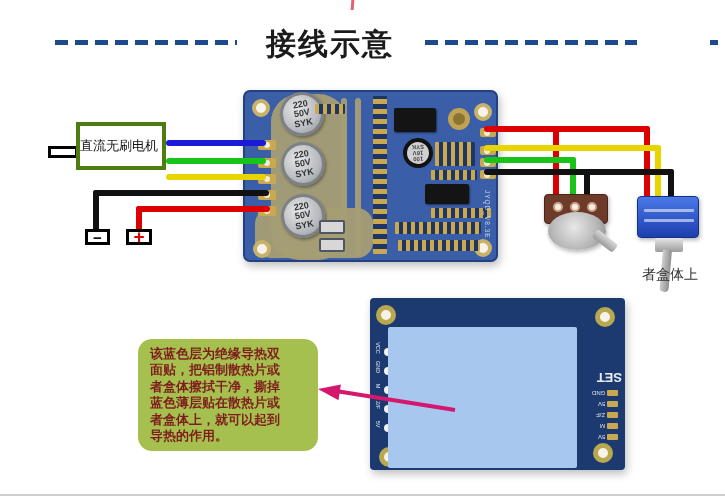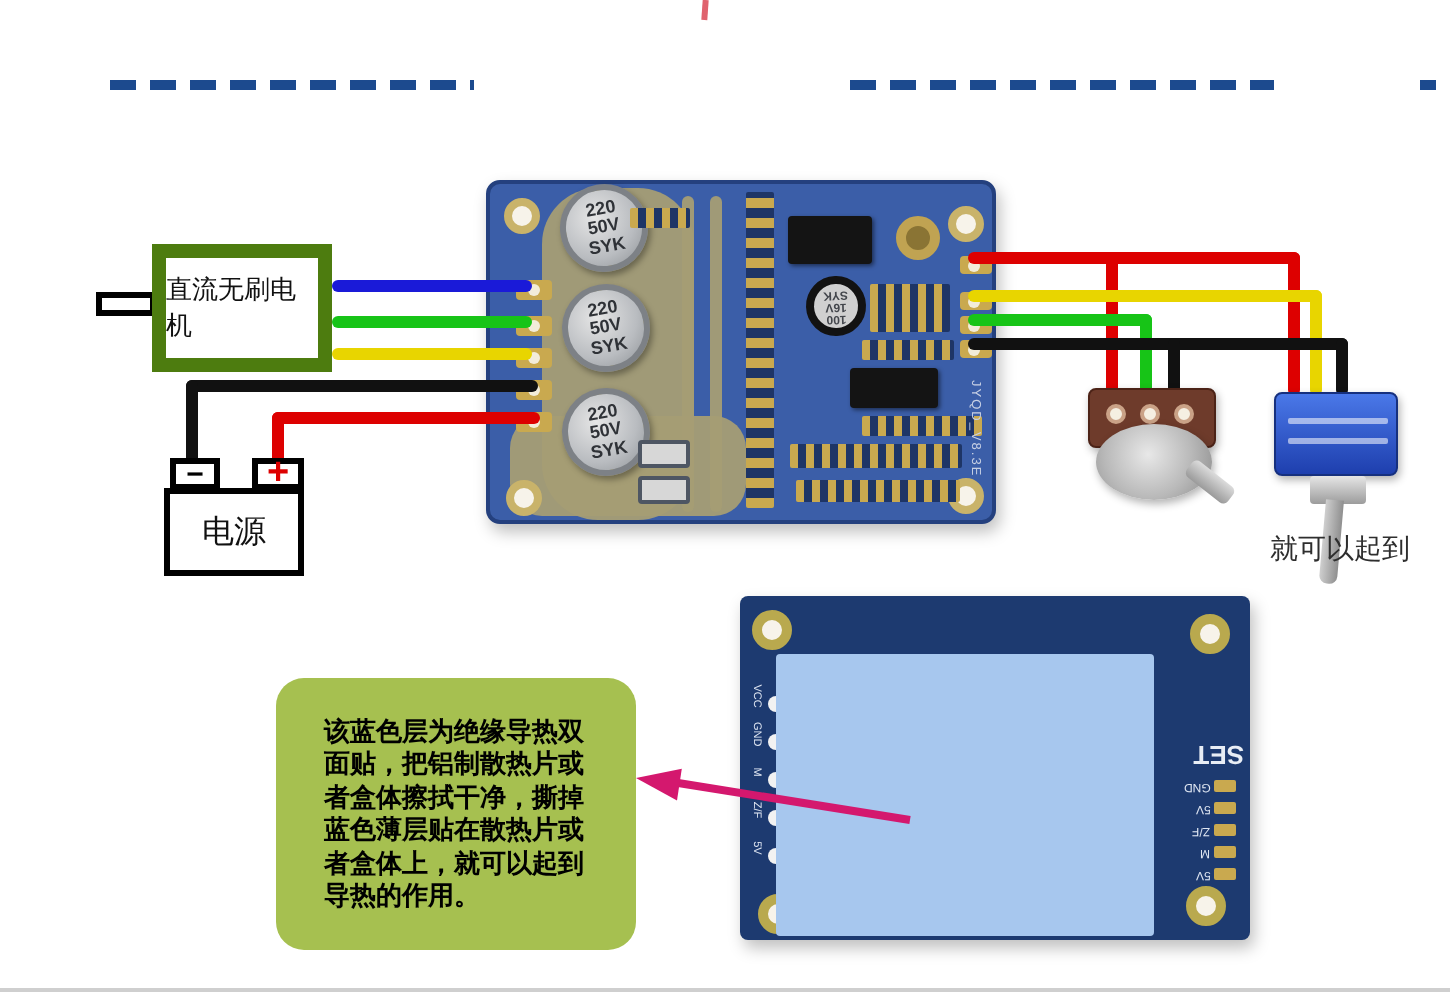--- a/index.html
+++ b/index.html
@@ -16,22 +16,22 @@
   .page-title{left:240px;top:24px;width:180px;text-align:center;font-size:30px;font-weight:600;
               color:#1b1b1b;letter-spacing:2px;}
 
   
   .wire{position:absolute;border-radius:3px;}
   .w-blue{background:#1a1ad8;} .w-green{background:#17c417;} .w-yellow{background:#e8d500;}
   .w-black{background:#111111;} .w-red{background:#dd0000;}
 
   
   .motor-shaft{left:48px;top:146px;width:30px;height:12px;background:#fff;border:3px solid #000;box-sizing:border-box;}
-  .motor-box{left:76px;top:122px;width:90px;height:64px;background:#fff;border:7px solid #4d7c0f;box-sizing:border-box;
-             display:flex;align-items:center;justify-content:center;}
+  .motor-box{left:76px;top:122px;width:90px;height:48px;background:#fff;border:4px solid #4d7c0f;box-sizing:border-box;
+             display:flex;align-items:center;justify-content:flex-start;}
   .motor-box span{font-size:13px;color:#111;}
   .batt-term{background:#fff;border:3px solid #000;box-sizing:border-box;display:flex;align-items:center;justify-content:center;}
   .term-minus{left:85px;top:229px;width:25px;height:16px;font-size:15px;font-weight:bold;color:#000;}
   .term-plus{left:126px;top:229px;width:26px;height:16px;font-size:19px;font-weight:bold;color:#dd0000;}
   .batt-body{left:82px;top:244px;width:70px;height:44px;background:#fff;border:3px solid #000;box-sizing:border-box;
              display:flex;align-items:center;justify-content:center;}
   .batt-body span{font-size:16px;color:#111;}
 
   
   .pcb{left:243px;top:90px;width:255px;height:172px;background:#3b5ea8;border:2px solid #24407e;
@@ -88,31 +88,32 @@
   .lpin .lbl{left:0;top:1px;font-size:5.5px;color:#dfe6f2;transform:rotate(90deg);transform-origin:center;width:12px;text-align:center;}
   .tape{left:18px;top:29px;width:189px;height:141px;background:#a7c7ee;border-radius:2px;}
   .set-lbl{left:218px;top:72px;width:34px;font-size:13px;font-weight:bold;color:#e8edf5;transform:rotate(180deg);}
   .rpin{left:196px;width:52px;height:9px;display:flex;align-items:center;justify-content:flex-end;gap:2px;}
   .rpin .lbl{position:static;font-size:6px;color:#dfe6f2;transform:rotate(180deg);}
   .rpin .pad{position:static;width:11px;height:6px;background:#c9a94f;border-radius:1px;}
 
   
   .note-box{left:138px;top:339px;width:180px;min-height:104px;background:#a6c050;border-radius:14px;box-sizing:border-box;
             padding:7px 8px 7px 12px;}
-  .note-box p{margin:12px;font-size:13px;line-height:1.26;font-weight:bold;color:#000000;white-space:pre-line;}
+  .note-box p{margin:0;font-size:13px;line-height:1.26;font-weight:bold;color:#7f1d1d;white-space:pre-line;}
   .no-hall{left:258px;top:461px;font-size:19px;color:#e23333;letter-spacing:3px;}
   .bottom-line{left:0;top:494px;width:725px;height:2px;background:#cfcfcf;}
 </style>
 </head>
 <body>
 
 <div id="canvas">
 
   <div class="abs top-tick"></div>
   <div class="abs dash dash-left"></div>
+  <div class="abs page-title">接线示意</div>
   <div class="abs dash dash-right"></div>
   <div class="abs dash-end"></div>
 
   <div class="abs pcb">
     <div class="pour" style="left:26px;top:2px;width:76px;height:166px;border-radius:28px;"></div>
     <div class="pour" style="left:10px;top:116px;width:118px;height:50px;border-radius:16px;"></div>
     <div class="pour" style="left:96px;top:6px;width:6px;height:158px;border-radius:3px;"></div>
     <div class="pour" style="left:110px;top:6px;width:6px;height:158px;border-radius:3px;"></div>
 
     <div class="hole" style="left:7px;top:7px;"></div>
@@ -243,39 +244,36 @@
   <div class="abs motor-box">
     <span>直流无刷电机</span>
   </div>
 
   <div class="abs batt-term term-minus">
     <span>−</span>
   </div>
   <div class="abs batt-term term-plus">
     <span>+</span>
   </div>
-  <div class="abs batt-body">
-    <span>电源</span>
-  </div>
 
   <div class="abs pot-block">
     <div class="pot-hole" style="left:8px;"></div>
     <div class="pot-hole" style="left:25px;"></div>
     <div class="pot-hole" style="left:42px;"></div>
   </div>
   <div class="abs pot-body"></div>
   <div class="abs pot-shaft"></div>
 
   <div class="abs sw-body">
     <div class="sw-line" style="top:12px;"></div>
     <div class="sw-line" style="top:22px;"></div>
   </div>
   <div class="abs sw-bush"></div>
   <div class="abs sw-lever"></div>
-  <div class="abs part-label" style="left:625px;top:266px;width:90px;">就可以起到</div>
+  <div class="abs part-label" style="left:625px;top:266px;width:90px;">者盒体上</div>
 
   <div class="abs note-box">
     <p>该蓝色层为绝缘导热双
 面贴，把铝制散热片或
 者盒体擦拭干净，撕掉
 蓝色薄层贴在散热片或
 者盒体上，就可以起到
 导热的作用。</p>
   </div>
 

